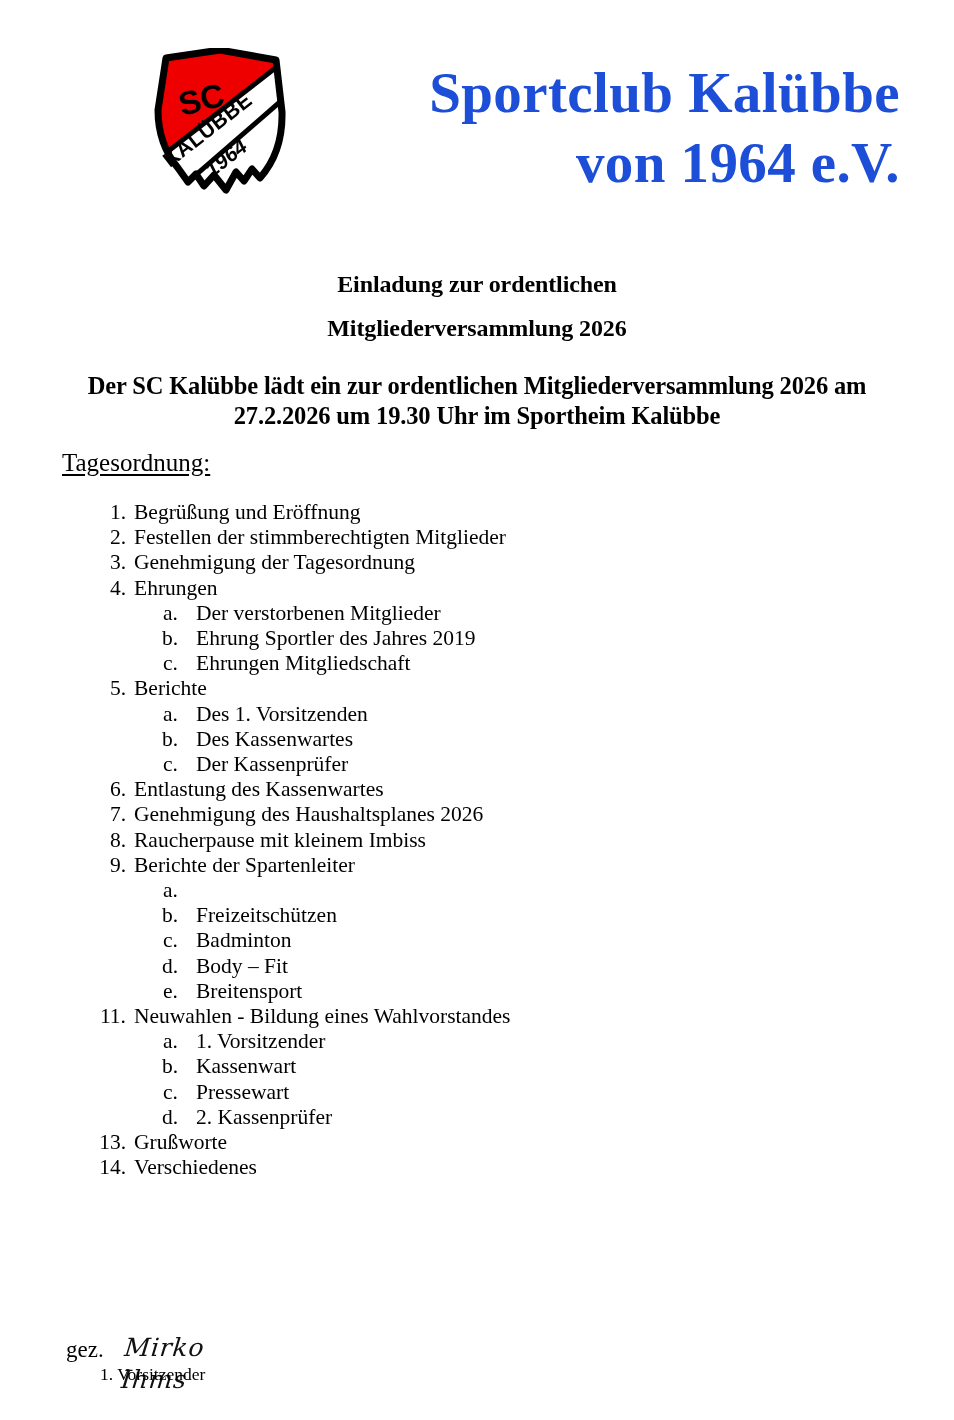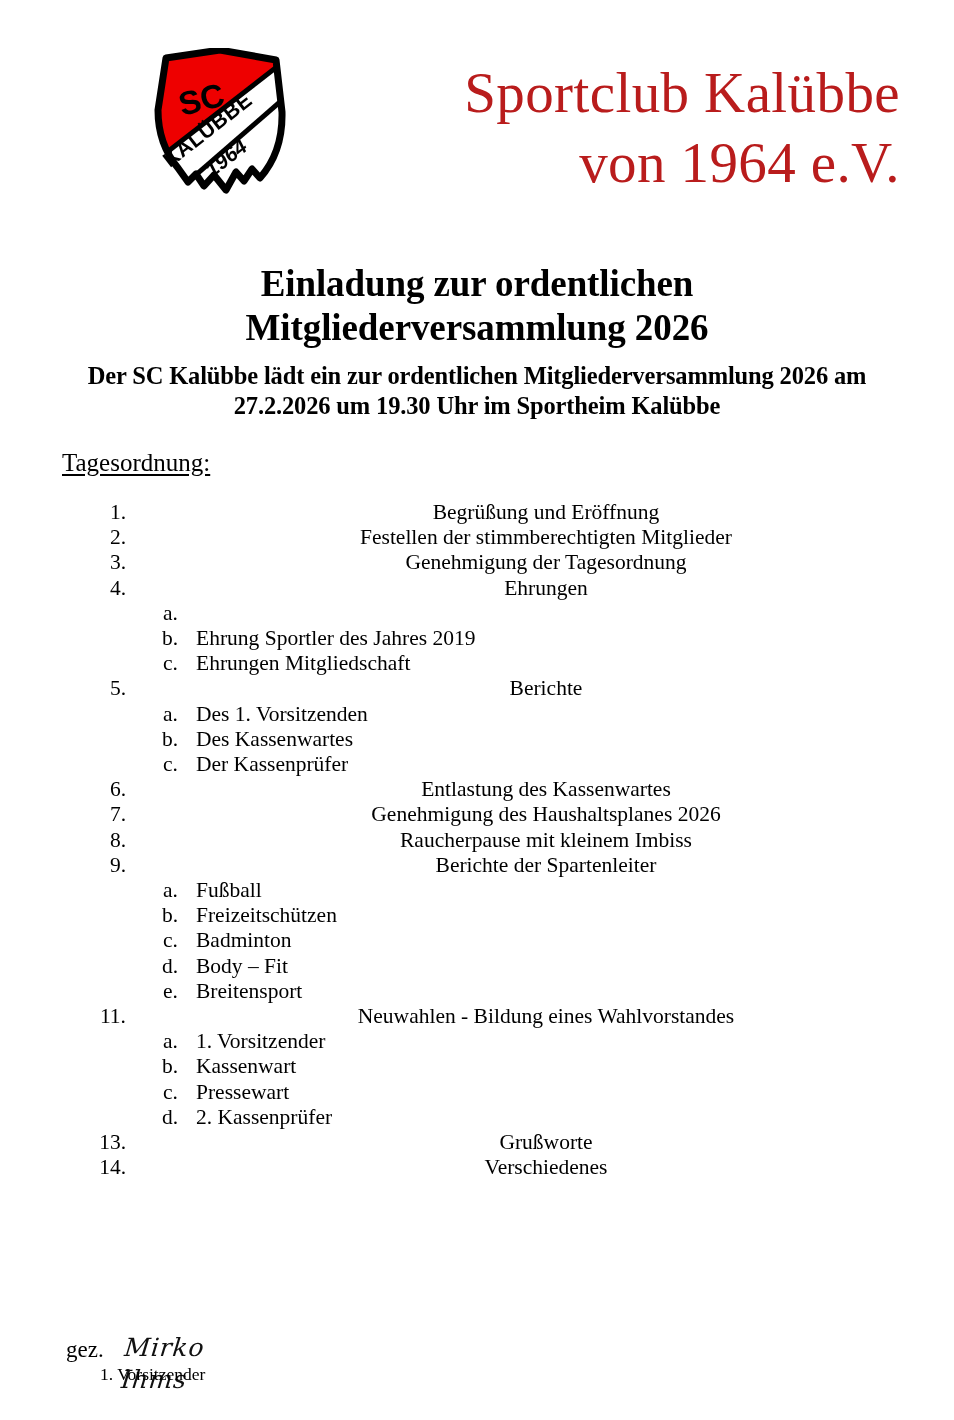--- a/index.html
+++ b/index.html
@@ -46,47 +46,47 @@
   .club-name {
     position: absolute;
     left: 330px;
     top: 58px;
     width: 570px;
     text-align: right;
     font-family: "Liberation Serif", "DejaVu Serif", serif;
     font-size: 57px;
     line-height: 70px;
     letter-spacing: 0.4px;
-    font-weight: 400;
-    color: #b91c1c;
+    font-weight: 700;
+    color: #1d4ed8;
   }
   .club-name .ln { display: block; white-space: nowrap; }
 
   
   .title-block {
     position: absolute;
     left: 57px;
     top: 262px;
     width: 840px;
     text-align: center;
   }
   .title-main {
     font-family: "Liberation Serif", "DejaVu Serif", serif;
     font-weight: 700;
-    font-size: 37px;
+    font-size: 24px;
     line-height: 44px;
     letter-spacing: -0.1px;
   }
   .title-main .ln { display: block; }
   .title-sub {
     font-family: "Liberation Serif", "DejaVu Serif", serif;
     font-weight: 700;
     font-size: 24.5px;
     line-height: 30px;
-    margin-top: 11px;
+    margin-top: 21px;
     letter-spacing: -0.15px;
   }
   .title-sub .ln { display: block; white-space: nowrap; }
   .title-sub .ln.second { white-space: nowrap; }
 
   
   .agenda-heading {
     position: absolute;
     left: 62px;
     top: 448px;
@@ -112,22 +112,21 @@
   }
   .item .marker {
     position: absolute;
     left: 0;
     top: 0;
     width: 64px;
     text-align: right;
   }
   .item .text {
     display: block;
-    margin-left: 108px;
-    text-align: center;
+    margin-left: 72px;
   }
   .sub {
     position: relative;
     min-height: 25.2px;
     line-height: 25.2px;
     font-size: 21.5px;
     white-space: nowrap;
   }
   .sub .marker {
     position: absolute;
@@ -253,20 +252,21 @@
         <span class="marker">3.</span>
         <span class="text">Genehmigung der Tagesordnung</span>
       </div>
 
     <div class="item">
         <span class="marker">4.</span>
         <span class="text">Ehrungen</span>
       </div>
     <div class="sub">
         <span class="marker">a.</span>
+        <span class="text">Der verstorbenen Mitglieder</span>
       </div>
     <div class="sub">
         <span class="marker">b.</span>
         <span class="text">Ehrung Sportler des Jahres 2019</span>
       </div>
     <div class="sub">
         <span class="marker">c.</span>
         <span class="text">Ehrungen Mitgliedschaft</span>
       </div>
 
@@ -301,21 +301,20 @@
         <span class="marker">8.</span>
         <span class="text">Raucherpause mit kleinem Imbiss</span>
       </div>
 
     <div class="item">
         <span class="marker">9.</span>
         <span class="text">Berichte der Spartenleiter</span>
       </div>
     <div class="sub">
         <span class="marker">a.</span>
-        <span class="text">Fußball</span>
       </div>
     <div class="sub">
         <span class="marker">b.</span>
         <span class="text">Freizeitschützen</span>
       </div>
     <div class="sub">
         <span class="marker">c.</span>
         <span class="text">Badminton</span>
       </div>
     <div class="sub">

